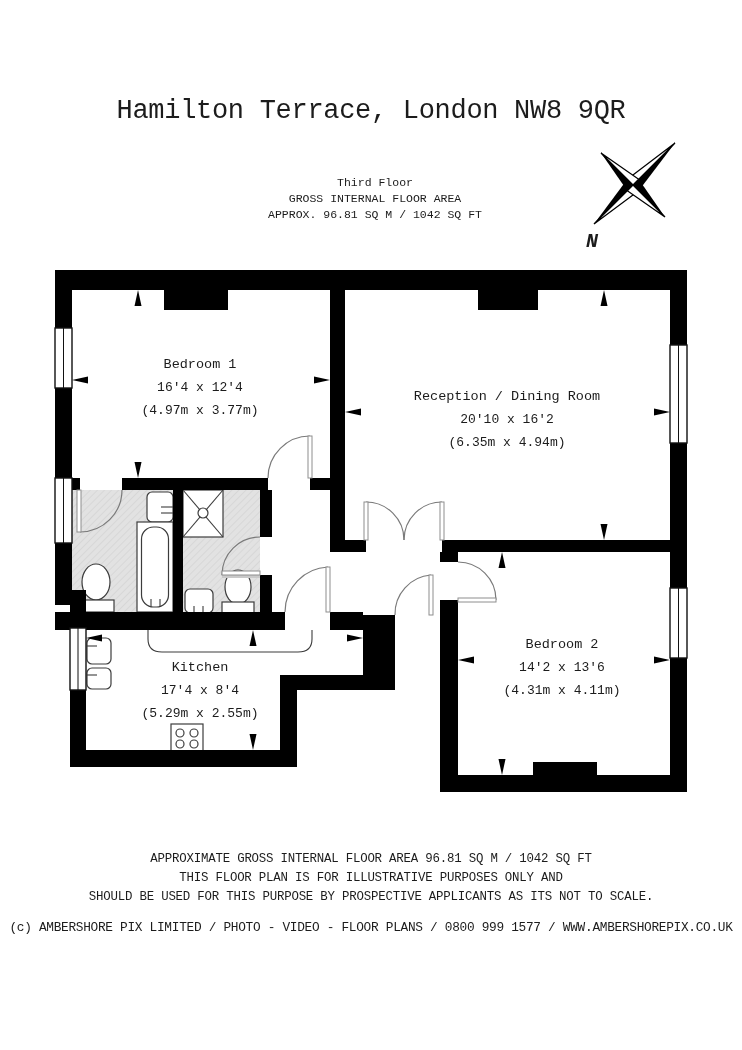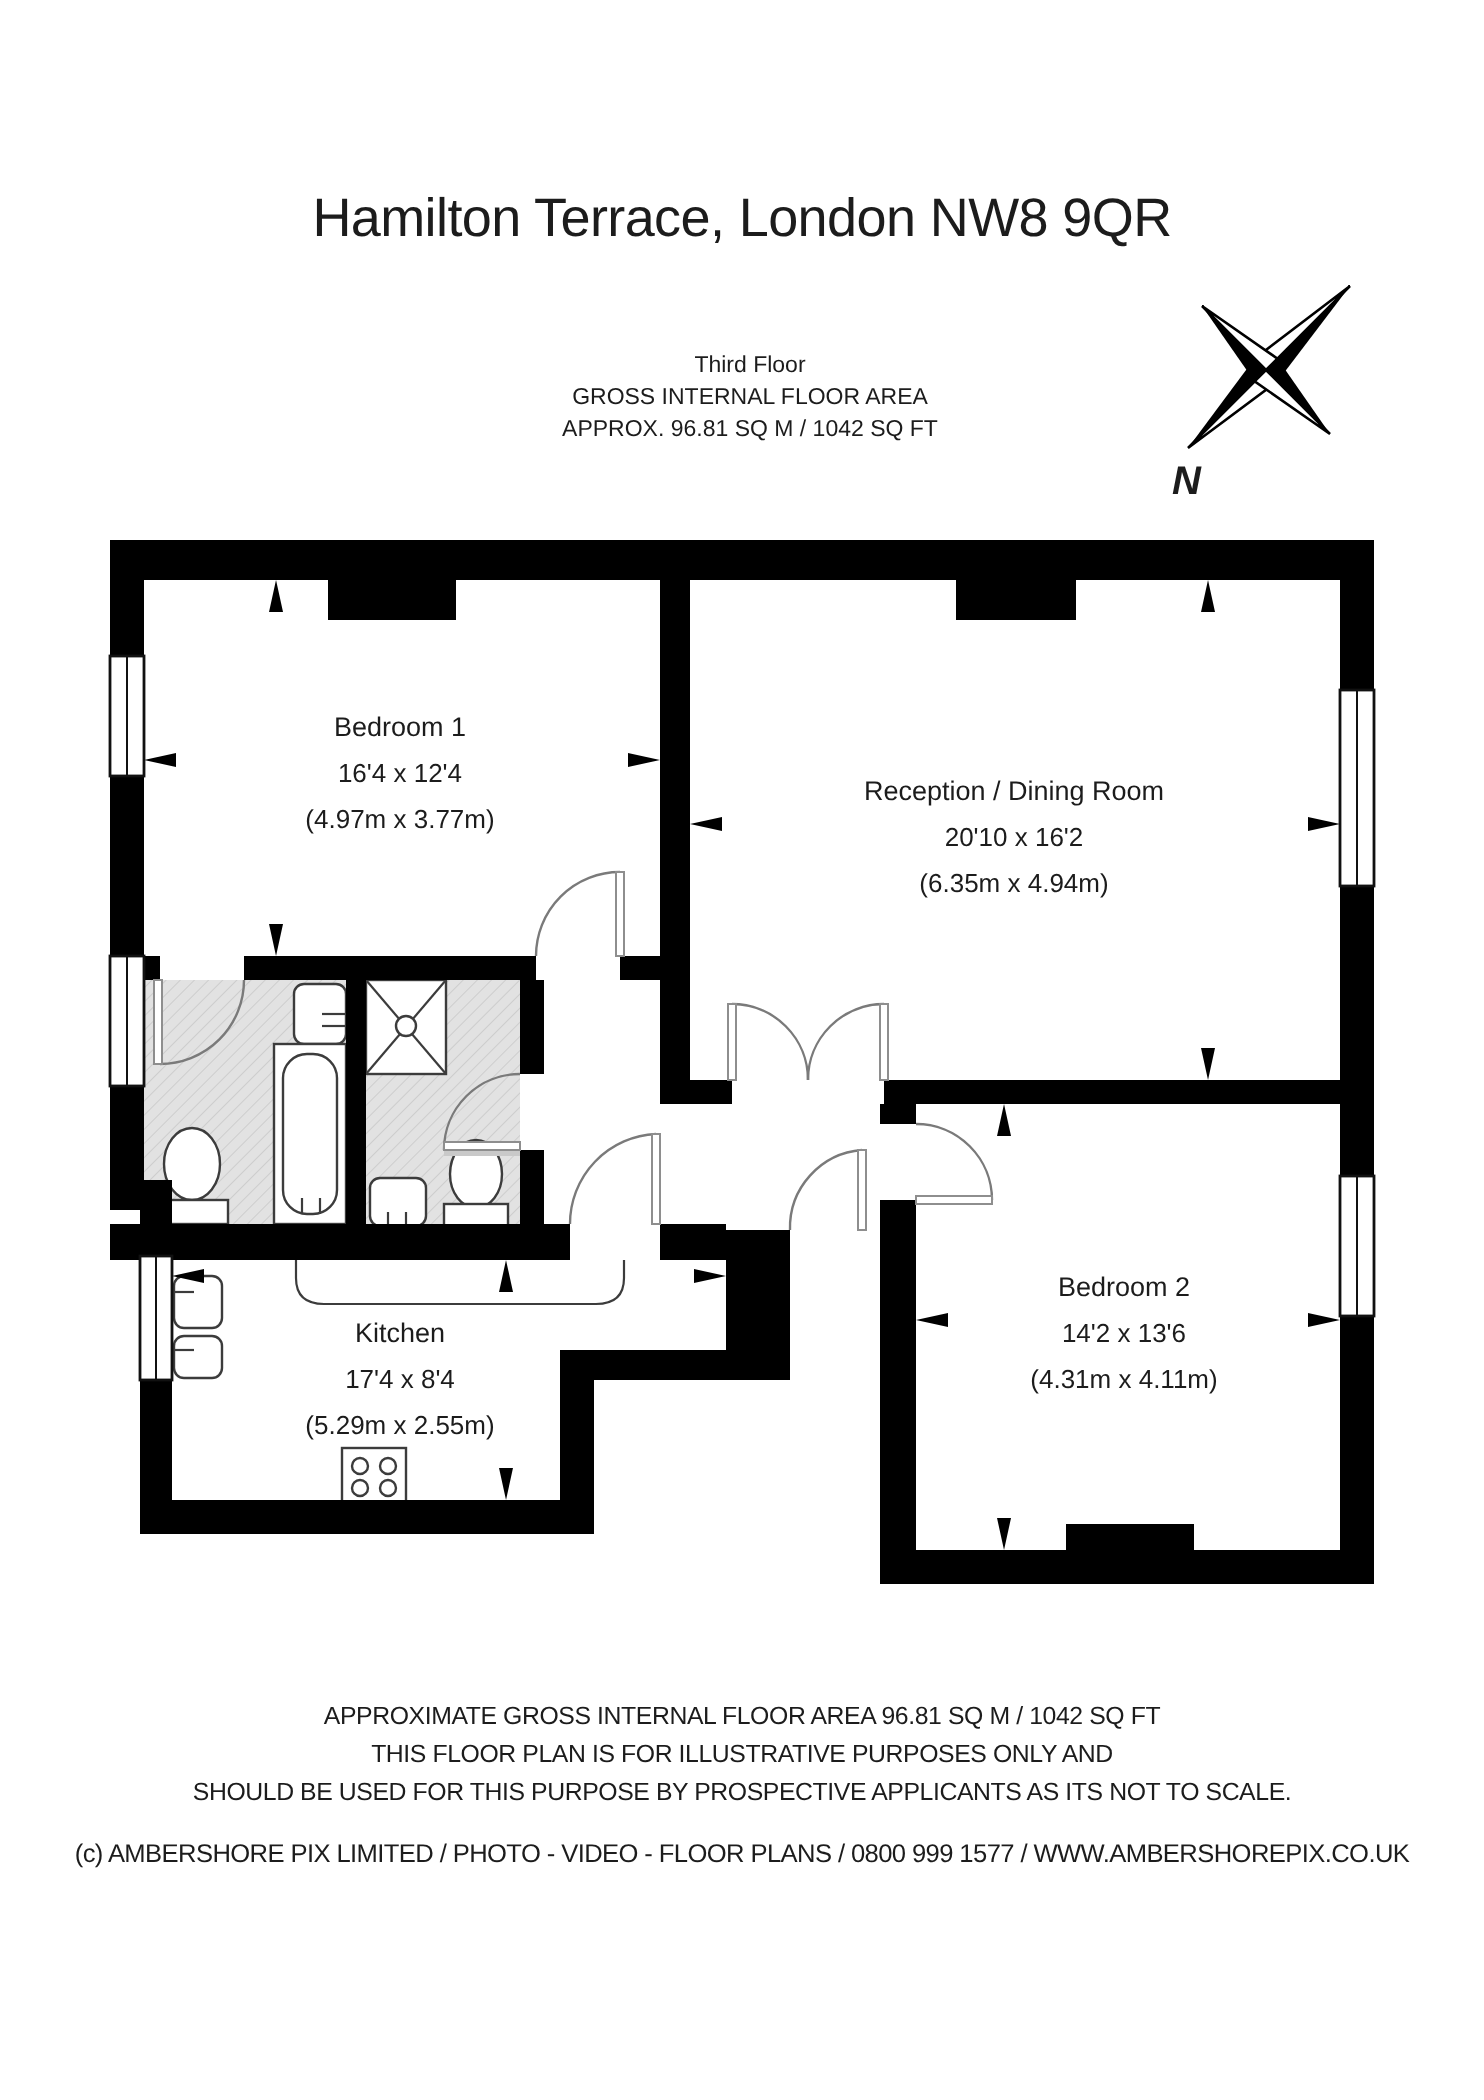--- a/index.html
+++ b/index.html
@@ -1,17 +1,17 @@
 <!DOCTYPE html>
 <html><head>
 <meta charset="utf-8">
 <style>
   html,body{margin:0;padding:0;background:#ffffff;}
   .page{position:relative;width:742px;height:1050px;background:#fff;overflow:hidden;
-        font-family:Liberation Sans, sans-serif;}
+        font-family:Liberation Mono, monospace;}
   svg text{fill:#1c1c1c;}
   .title{font-size:27px;letter-spacing:-0.3px;}
   .subhead{font-size:11.5px;}
   .roomname{font-size:13.5px;}
   .roomdim{font-size:13px;}
   .disclaimer{font-size:12.4px;letter-spacing:-0.2px;}
   .copyright{font-size:12.8px;letter-spacing:-0.3px;}
   .north{font-size:20px;font-style:italic;font-weight:bold;}
   .wall{fill:#000;}
   .cut{fill:#fff;}

